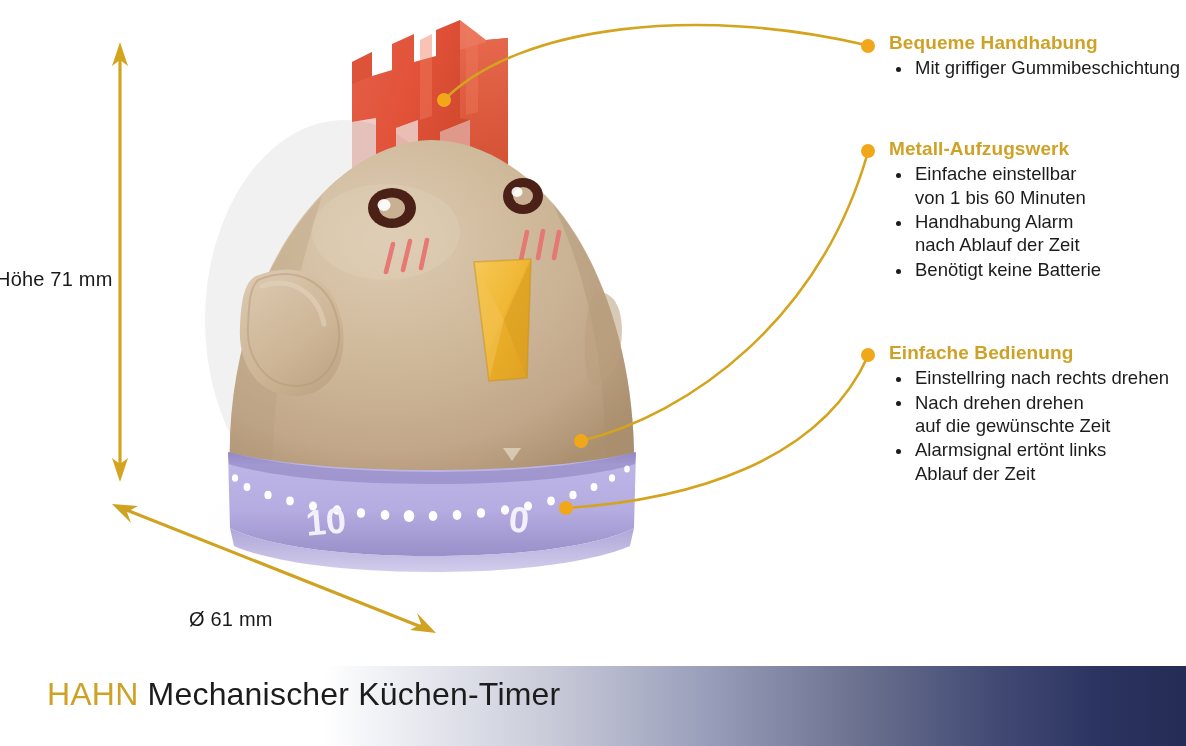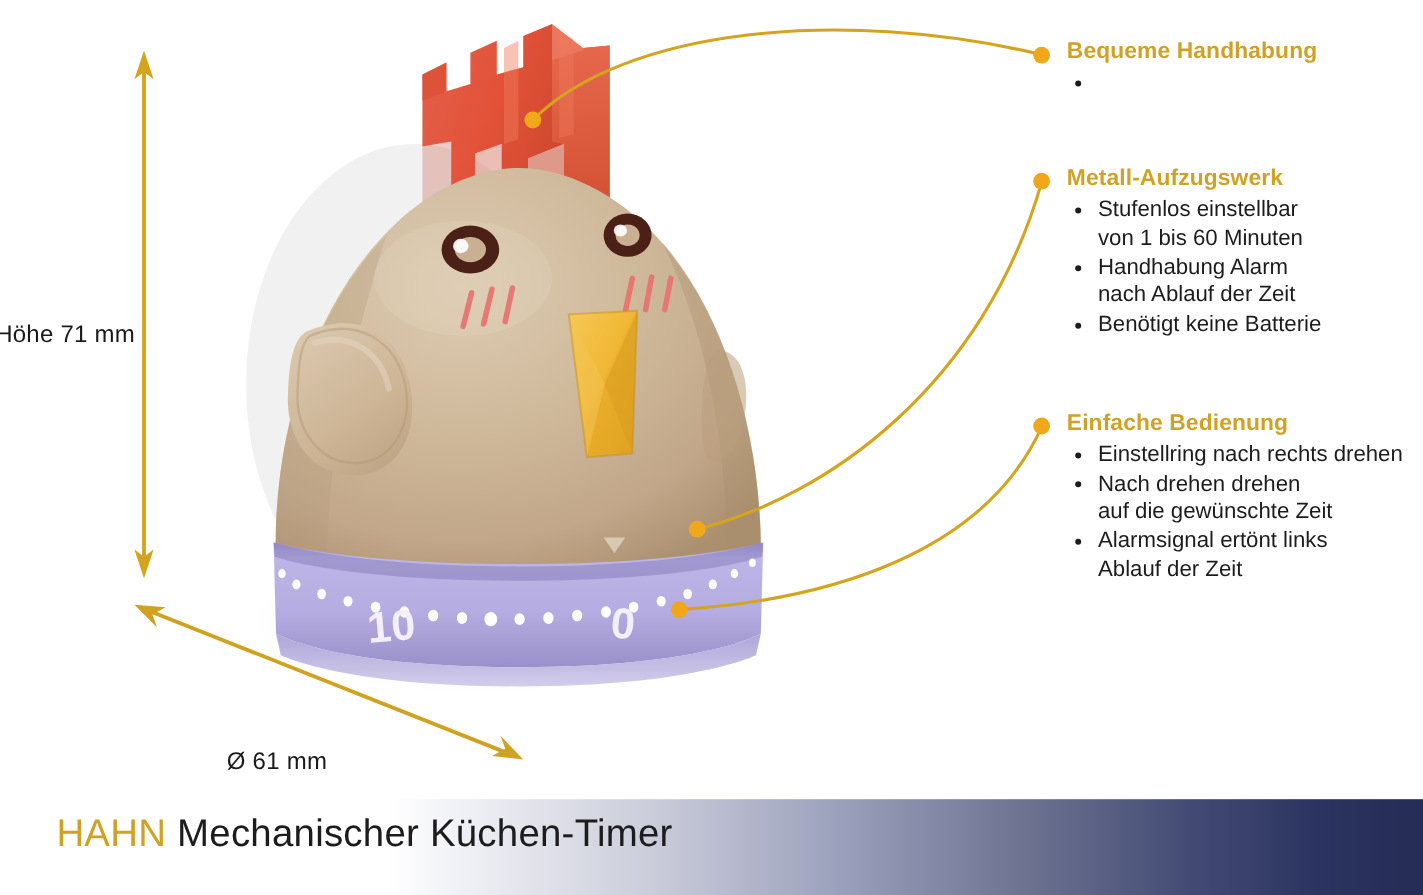--- a/index.html
+++ b/index.html
@@ -9,21 +9,21 @@
     -webkit-font-smoothing:antialiased;
   }
   .stage{position:absolute;left:0;top:0;width:1186px;height:746px;background:#fff;}
 
   
   .dim-label{
     position:absolute;color:#1a1a1a;font-size:20px;letter-spacing:.2px;
     white-space:nowrap;font-family:"Liberation Sans","DejaVu Sans",sans-serif;
   }
   #dim-height-label{left:-4px;top:268px;}
-  #dim-diam-label{left:189px;top:624px;}
+  #dim-diam-label{left:189px;top:608px;}
 
   
   .callout{position:absolute;width:310px;}
   .callout h3{
     margin:0 0 2px 0;font-size:19px;font-weight:bold;color:#cfa227;
     letter-spacing:.1px;line-height:1.16;
     font-family:"Liberation Sans","DejaVu Sans",sans-serif;
   }
   .callout ul{margin:0;padding:0;list-style:none;}
   .callout li{
@@ -271,30 +271,31 @@
 
     <div class="dim-label" id="dim-height-label">Höhe 71 mm</div>
 
     <div class="dim-label" id="dim-diam-label">Ø 61 mm</div>
 
     <div class="callout" id="callout-1">
       <h3>Bequeme Handhabung</h3>
       <ul>
         <li>
           <span class="bullet"></span>
+          <span>Mit griffiger Gummibeschichtung</span>
         </li>
       </ul>
     </div>
 
     <div class="callout" id="callout-2">
       <h3>Metall-Aufzugswerk</h3>
       <ul>
         <li>
           <span class="bullet"></span>
-          <span>Stufenlos einstellbar</span>
+          <span>Einfache einstellbar</span>
           <span class="l2">von 1 bis 60 Minuten</span>
         </li>
         <li>
           <span class="bullet"></span>
           <span>Handhabung Alarm</span>
           <span class="l2">nach Ablauf der Zeit</span>
         </li>
         <li>
           <span class="bullet"></span>
           <span>Benötigt keine Batterie</span>

